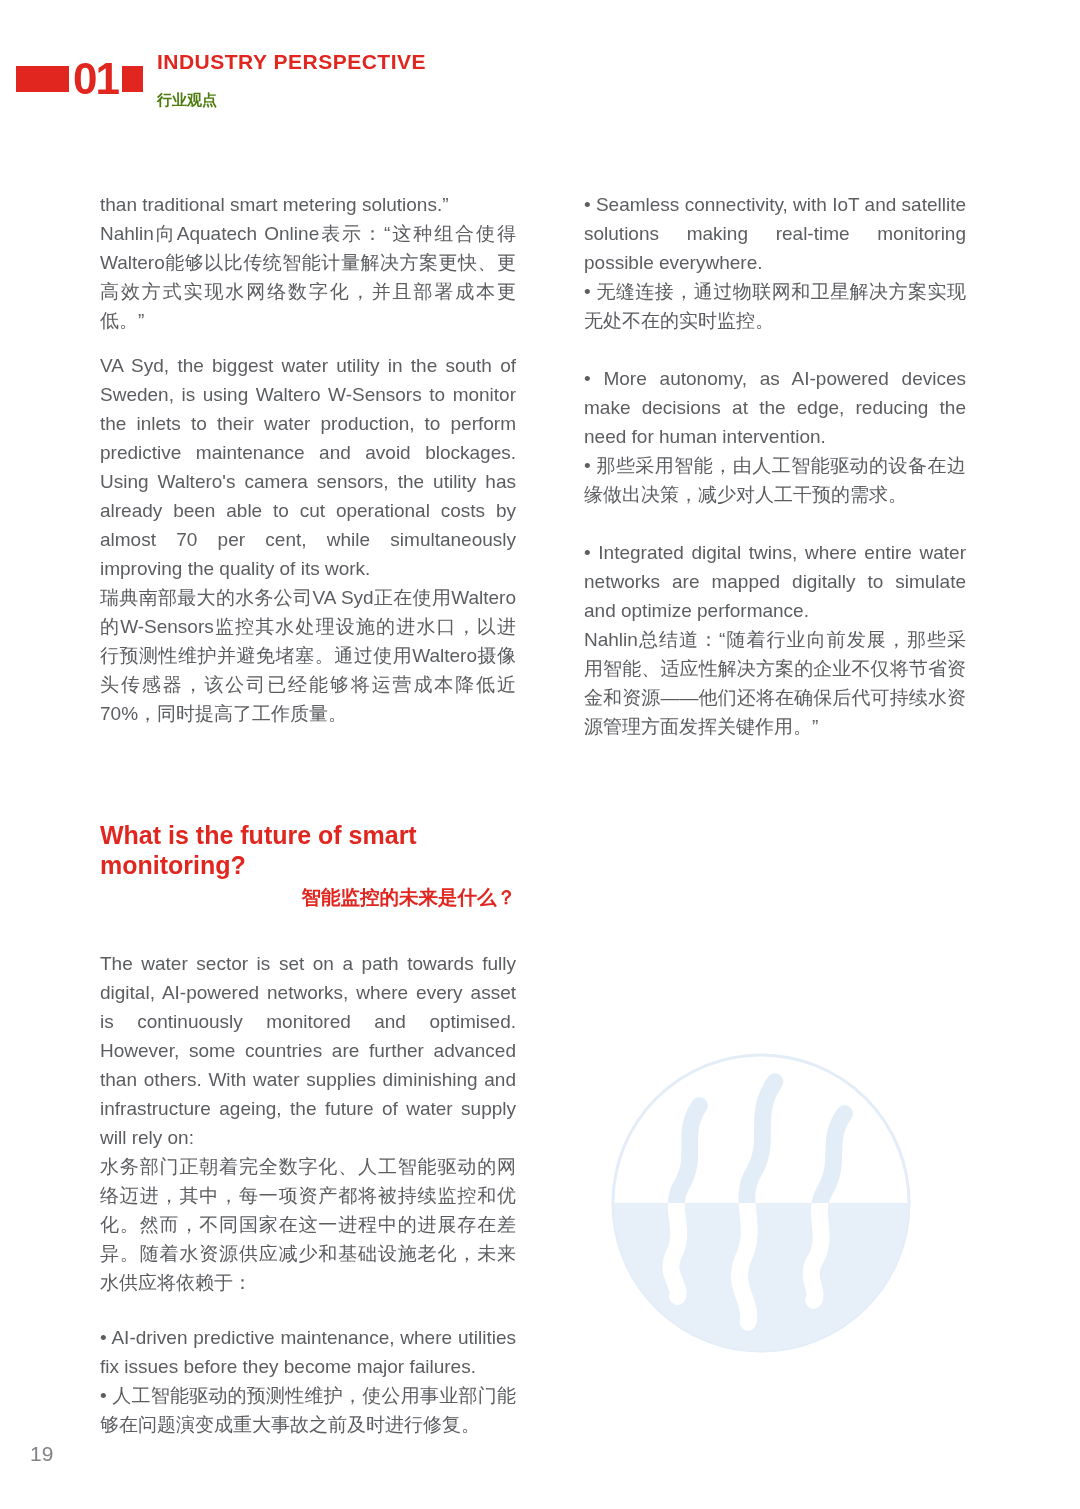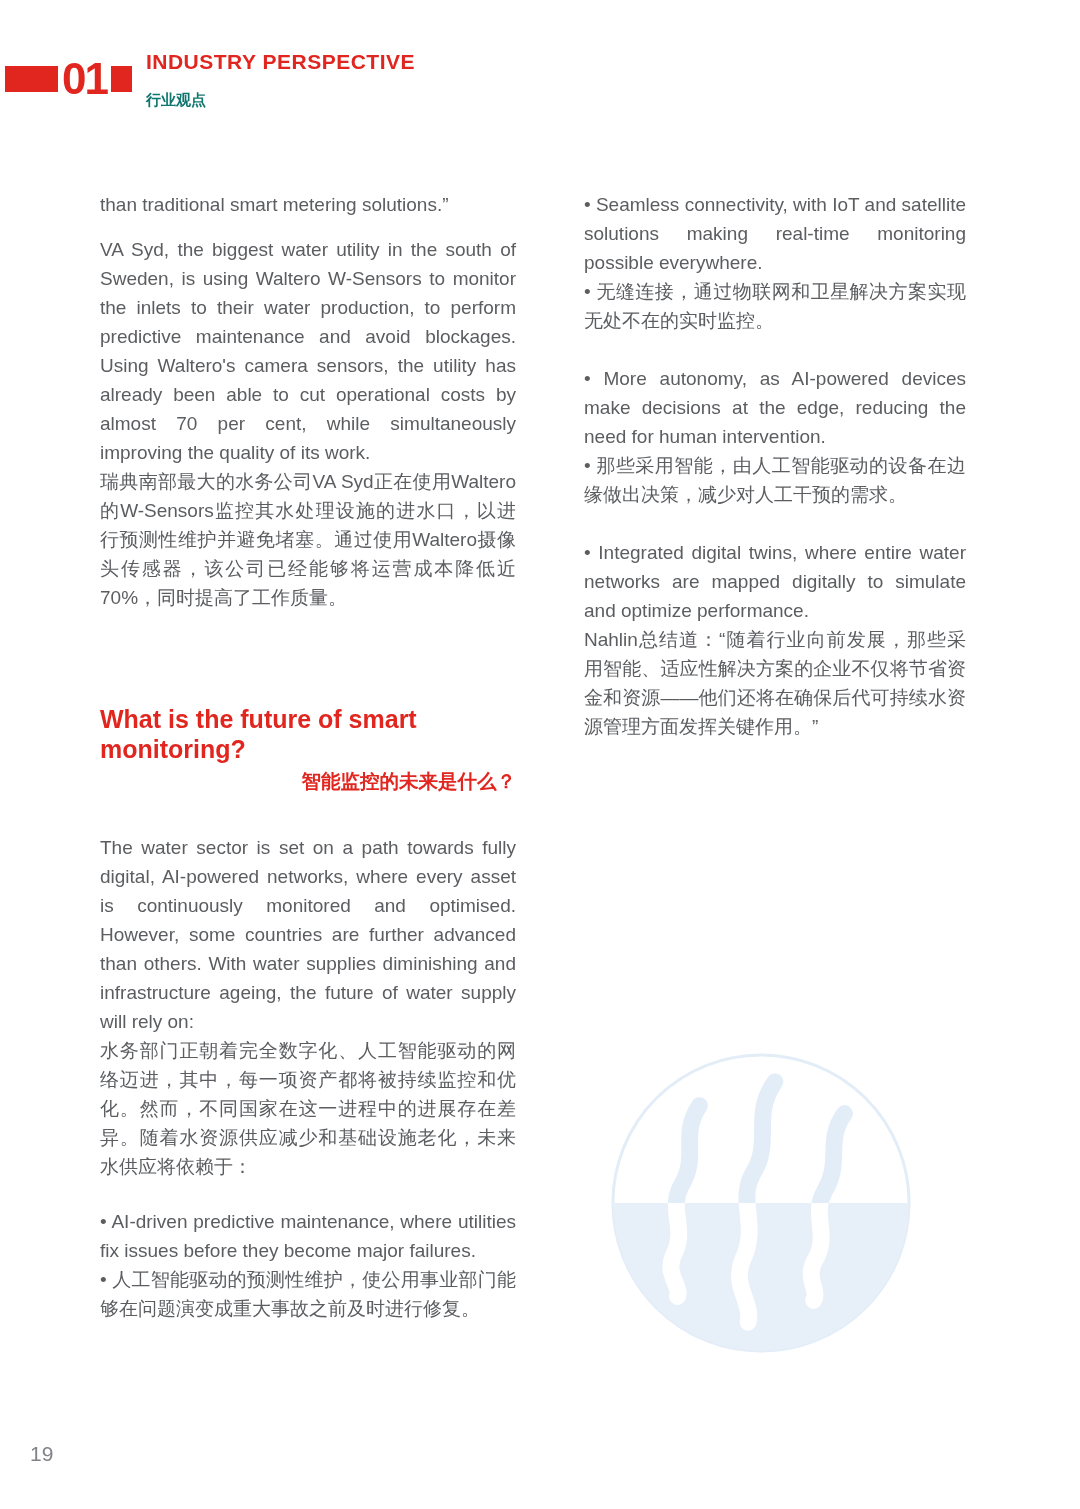--- a/index.html
+++ b/index.html
@@ -12,21 +12,21 @@
     position: relative;
     width: 1080px;
     height: 1509px;
     background: #ffffff;
     overflow: hidden;
   }
 
   
   .chapter-header {
     position: absolute;
-    left: 5px;
+    left: 16px;
     top: 50px;
     display: flex;
     align-items: center;
   }
   .chapter-bar {
     width: 53px;
     height: 26px;
     background: #e0261f;
   }
   .chapter-number {
@@ -46,21 +46,21 @@
   }
   .chapter-titles { display: flex; flex-direction: column; gap: 16px; }
   .chapter-title {
     color: #e0261f;
     font-size: 21px;
     font-weight: 700;
     letter-spacing: 0.5px;
     line-height: 23px;
   }
   .chapter-subtitle {
-    color: #0f766e;
+    color: #4d7c0f;
     font-size: 15px;
     font-weight: 700;
     line-height: 17px;
     margin-top: 2px;
   }
 
   
   .col {
     position: absolute;
     top: 190px;
@@ -125,20 +125,21 @@
     <div class="chapter-number">01</div>
     <div class="chapter-square"></div>
     <div class="chapter-titles">
       <div class="chapter-title">INDUSTRY PERSPECTIVE</div>
       <div class="chapter-subtitle">行业观点</div>
     </div>
   </div>
 
   <div class="col col-left">
     <p>than traditional smart metering solutions.”</p>
+    <p>Nahlin向Aquatech Online表示：“这种组合使得Waltero能够以比传统智能计量解决方案更快、更高效方式实现水网络数字化，并且部署成本更低。”</p>
 
     <p class="gap-small">VA Syd, the biggest water utility in the south of Sweden, is using Waltero W-Sensors to monitor the inlets to their water production, to perform predictive maintenance and avoid blockages. Using Waltero's camera sensors, the utility has already been able to cut operational costs by almost 70 per cent, while simultaneously improving the quality of its work.</p>
     <p>瑞典南部最大的水务公司VA Syd正在使用Waltero的W-Sensors监控其水处理设施的进水口，以进行预测性维护并避免堵塞。通过使用Waltero摄像头传感器，该公司已经能够将运营成本降低近70%，同时提高了工作质量。</p>
 
     <div class="section-heading">
       <div class="en">What is the future of smart monitoring?</div>
       <div class="zh">智能监控的未来是什么？</div>
     </div>
 
     <p class="gap-future">The water sector is set on a path towards fully digital, AI-powered networks, where every asset is continuously monitored and optimised. However, some countries are further advanced than others. With water supplies diminishing and infrastructure ageing, the future of water supply will rely on:</p>

